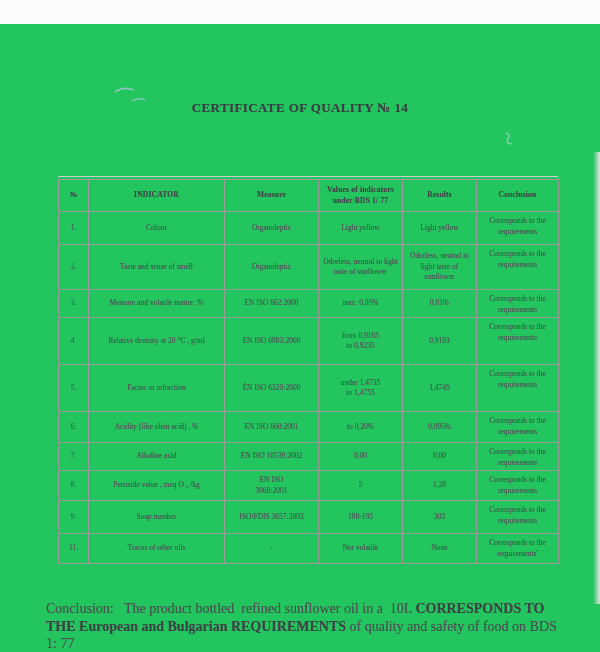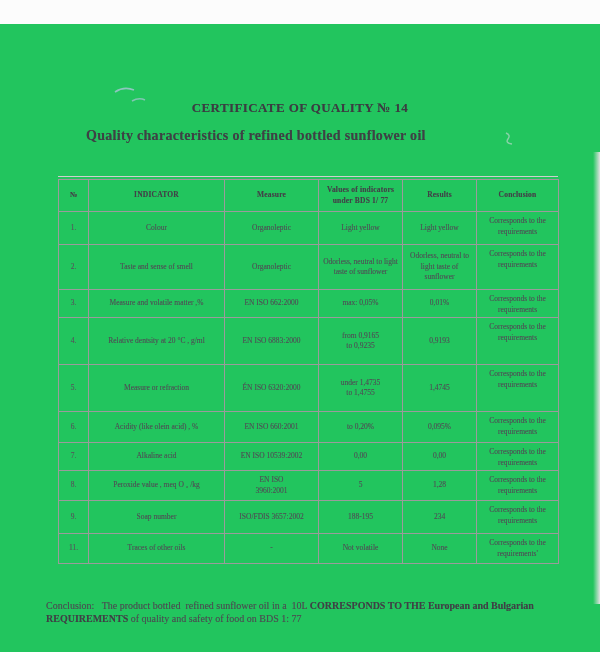--- a/index.html
+++ b/index.html
@@ -88,41 +88,40 @@
   .qtable tbody tr:nth-child(6)  { height: 31px; }
   .qtable tbody tr:nth-child(7)  { height: 27px; }
   .qtable tbody tr:nth-child(8)  { height: 30px; }
   .qtable tbody tr:nth-child(9)  { height: 33px; }
   .qtable tbody tr:nth-child(10) { height: 30px; }
   .qtable tbody tr:nth-child(11) { height: 30px; font-style: italic; }
   .conclusion-para {
     position: absolute;
     left: 46px; top: 576px;
     width: 514px;
-    font-size: 10px;
+    font-size: 14px;
     line-height: 1.25;
     color: #4b4e52;
     white-space: pre-wrap;
     text-shadow: 0 0 0.5px rgba(75,78,82,0.5);
   }
   .conclusion-para .seg-bold { font-weight: bold; color: #3e4145; }
 </style>
 </head>
 <body>
 
 <div class="page">
 
   <svg class="pen-mark" width="50" height="30" viewBox="0 0 50 30">
     <path d="M10,13 q 9,-6 19,-2" stroke="#a9c6d6" stroke-width="1.6" fill="none" opacity="0.8"></path>
     <path d="M27,22 q 7,-4 13,-1" stroke="#a9c6d6" stroke-width="1.5" fill="none" opacity="0.7"></path>
   </svg>
 
   <div class="doc-title">CERTIFICATE OF QUALITY № 14</div>
 
-  <div class="doc-subtitle">Quality characteristics of refined bottled sunflower oil</div>
 
   <svg class="subtitle-artifact" width="14" height="16" viewBox="0 0 14 16">
     <path d="M4,3 q 5,2 2,6 q -3,4 4,5" stroke="#d9dde1" stroke-width="1.4" fill="none"></path>
   </svg>
 
   <div class="table-topline"></div>
 
   <table class="qtable" id="qtable">
     <colgroup>
       <col class="c-no">
@@ -171,21 +170,21 @@
           <td class="cell-no">4.</td>
           <td class="cell-indicator">Relative dentsity at 20 °C , g/ml</td>
           <td class="cell-measure">EN ISO 6883:2000</td>
           <td class="cell-value">from 0,9165
 to 0,9235</td>
           <td class="cell-result">0,9193</td>
           <td class="cell-conclusion">Corresponds to the requirements</td>
         </tr>
         <tr>
           <td class="cell-no">5.</td>
-          <td class="cell-indicator">Measure or refraction</td>
+          <td class="cell-indicator">Factor or refraction</td>
           <td class="cell-measure">ÉN ISO 6320:2000</td>
           <td class="cell-value">under 1,4735
 to 1,4755</td>
           <td class="cell-result">1,4745</td>
           <td class="cell-conclusion">Corresponds to the requirements</td>
         </tr>
         <tr>
           <td class="cell-no">6.</td>
           <td class="cell-indicator">Acidity (like olein acid) , %</td>
           <td class="cell-measure">EN ISO 660:2001</td>
@@ -208,21 +207,21 @@
 3960:2001</td>
           <td class="cell-value">5</td>
           <td class="cell-result">1,28</td>
           <td class="cell-conclusion">Corresponds to the requirements</td>
         </tr>
         <tr>
           <td class="cell-no">9.</td>
           <td class="cell-indicator">Soap number</td>
           <td class="cell-measure">ISO/FDIS 3657:2002</td>
           <td class="cell-value">188-195</td>
-          <td class="cell-result">234</td>
+          <td class="cell-result">302</td>
           <td class="cell-conclusion">Corresponds to the requirements</td>
         </tr>
         <tr>
           <td class="cell-no">11.</td>
           <td class="cell-indicator">Traces of other oils</td>
           <td class="cell-measure">-</td>
           <td class="cell-value">Not volatile</td>
           <td class="cell-result">None</td>
           <td class="cell-conclusion">Corresponds to the requirements'</td>
         </tr>

